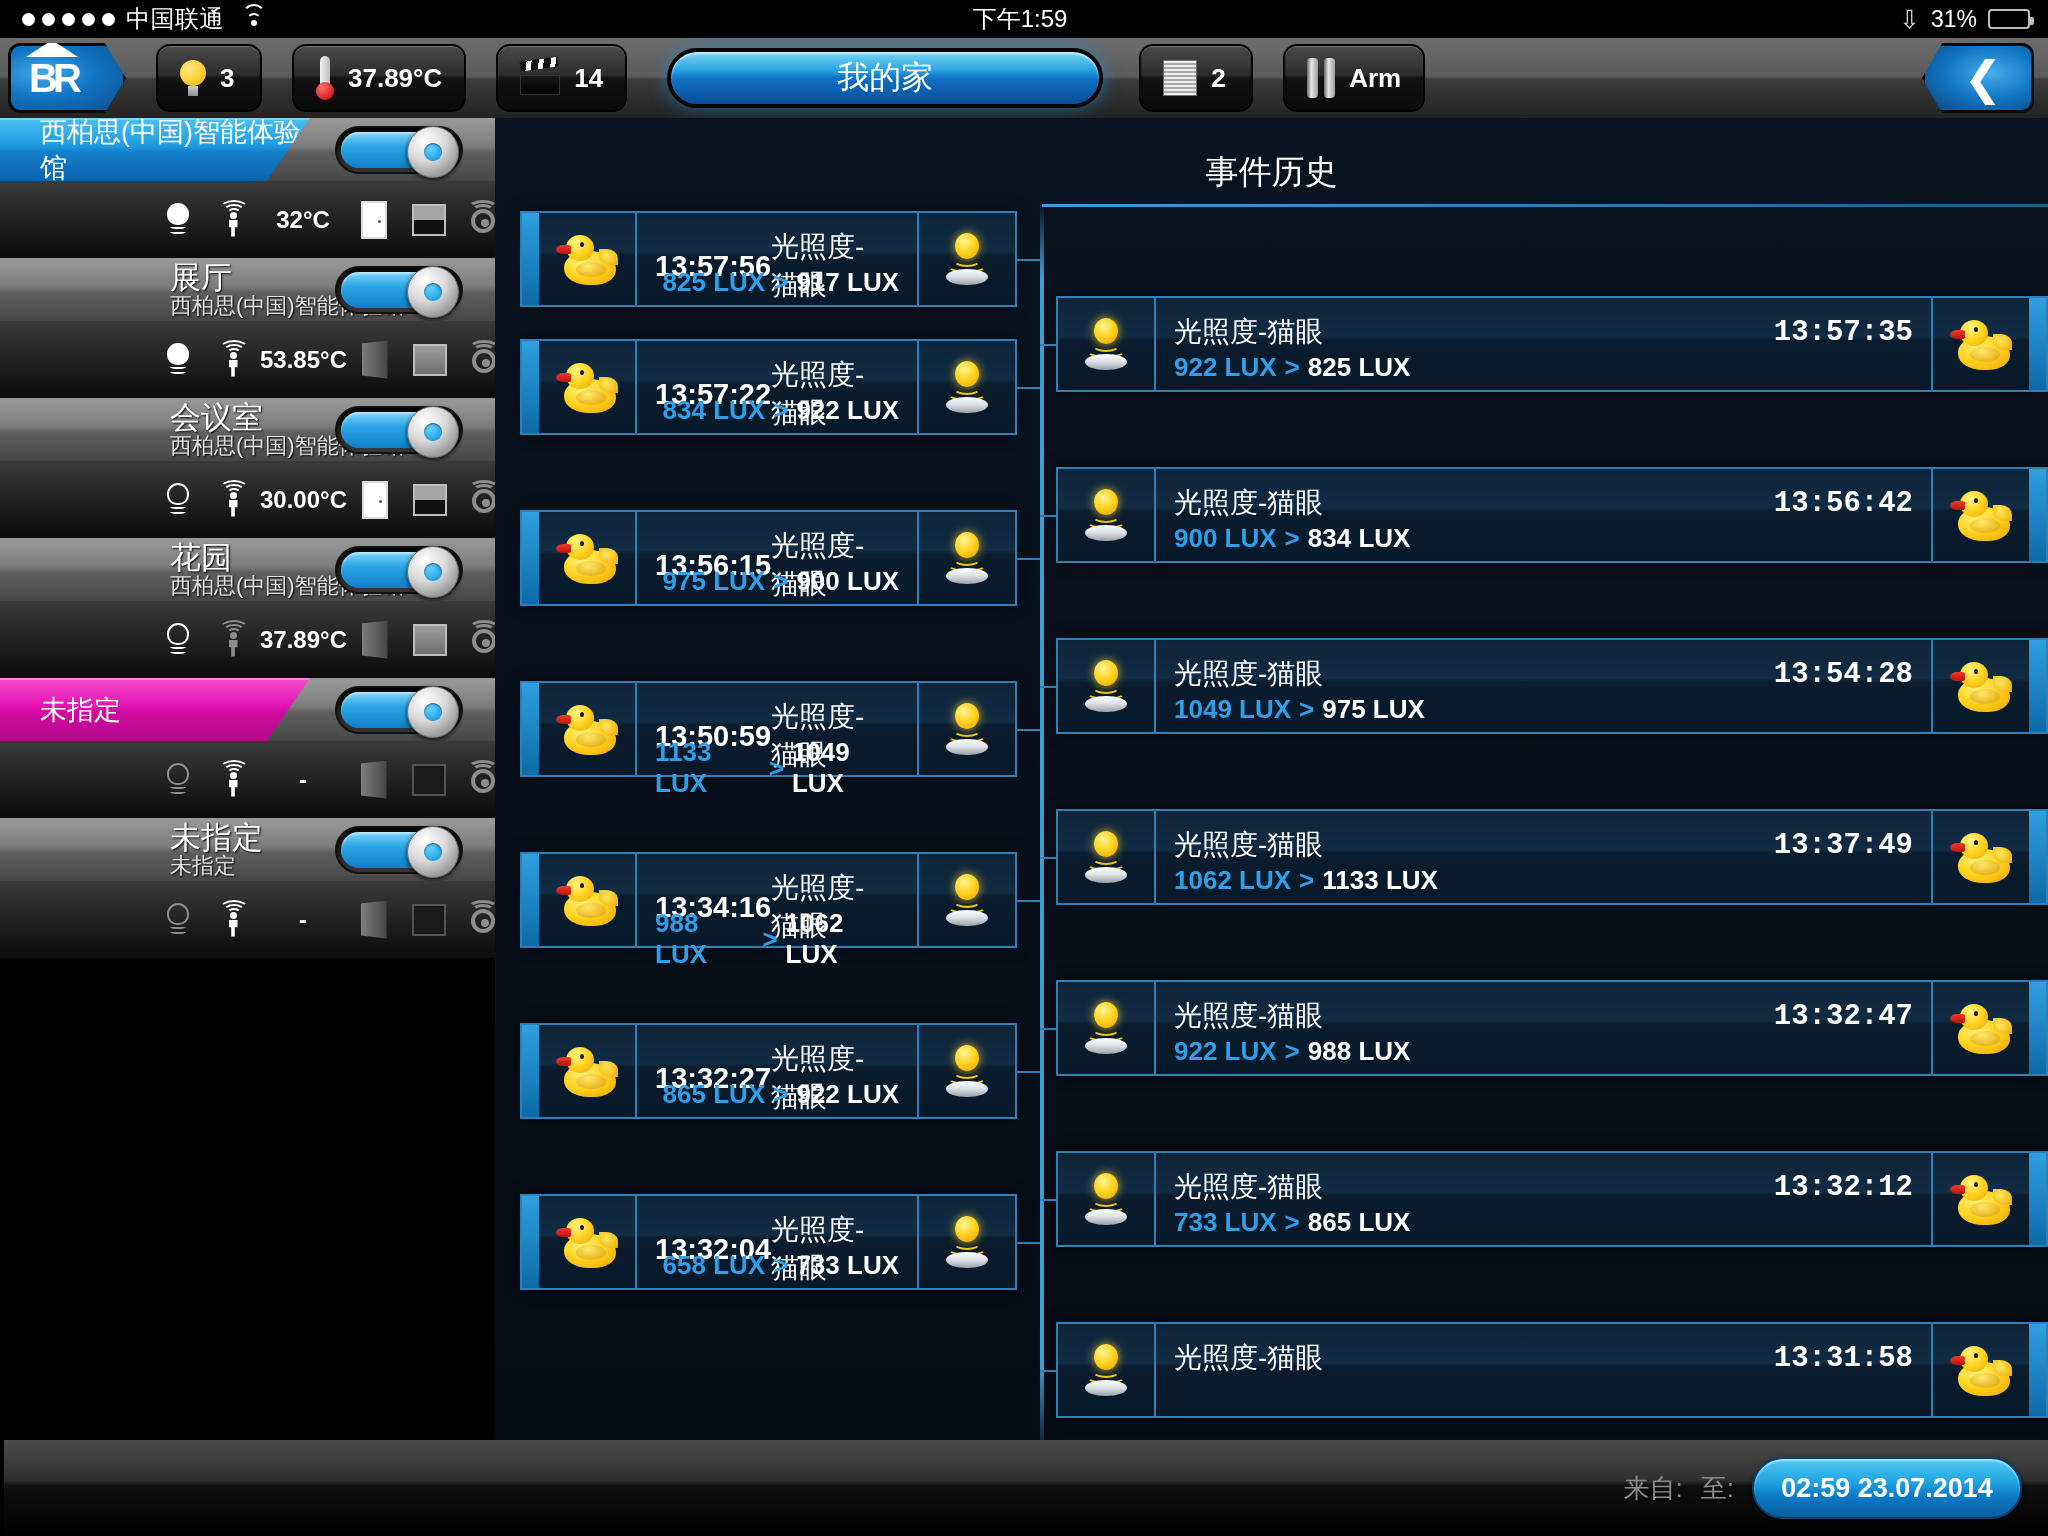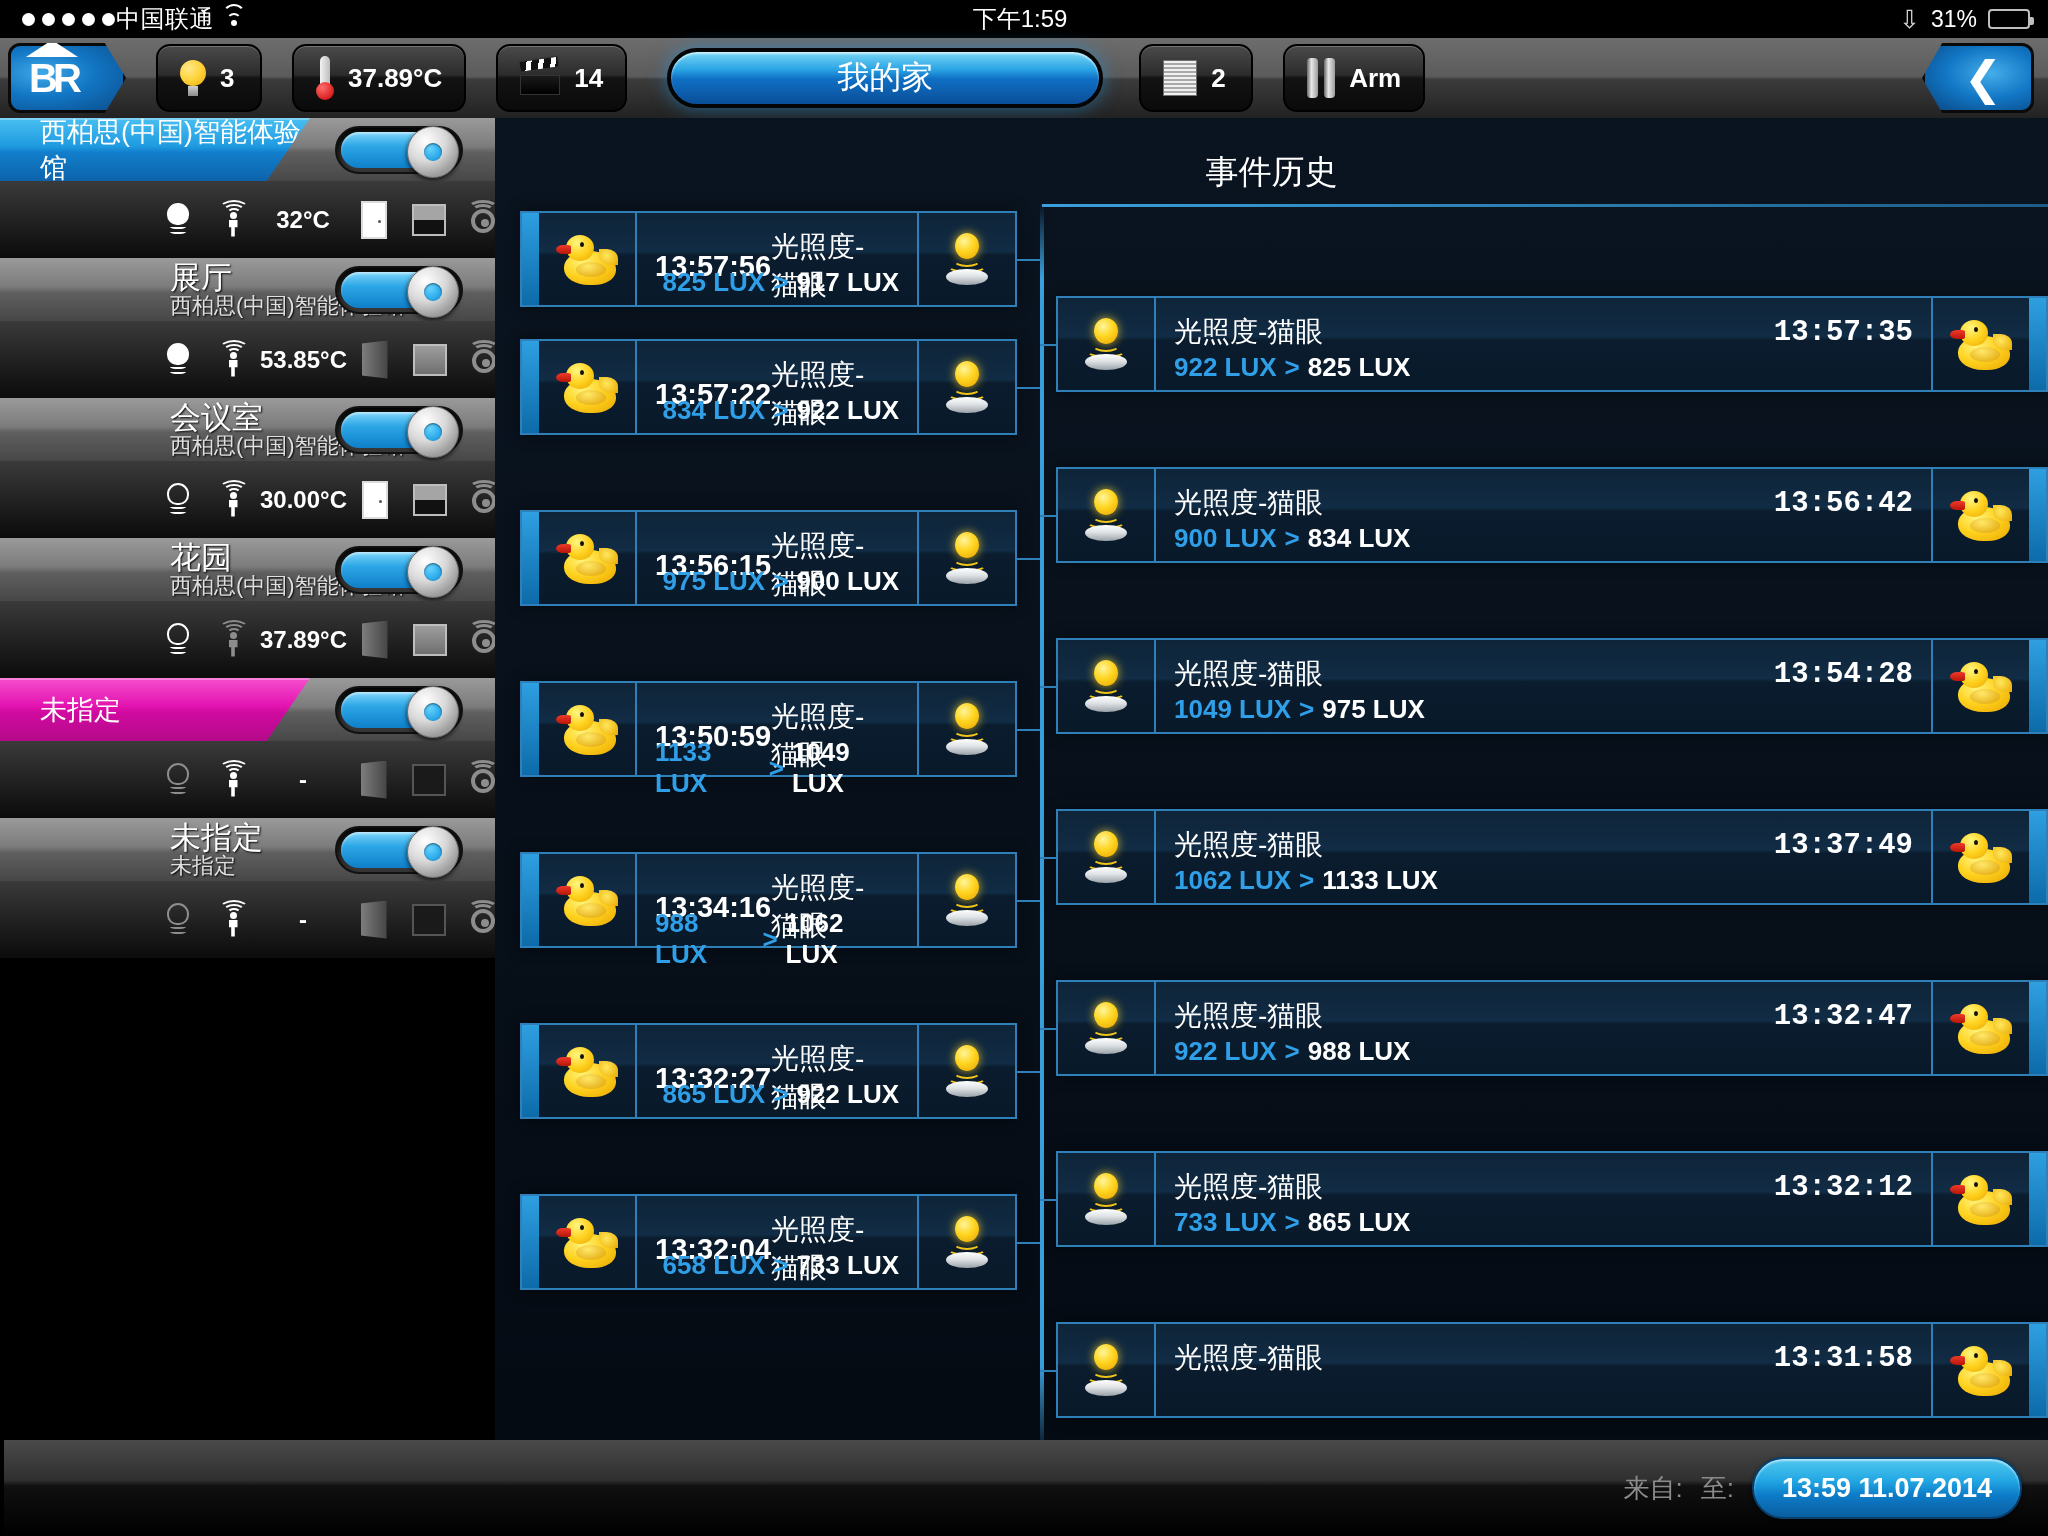--- a/index.html
+++ b/index.html
@@ -9,21 +9,21 @@
     font-family: "Liberation Sans", "DejaVu Sans", sans-serif;
     overflow: hidden;
   }
 
   
   .statusbar {
     position: absolute; left: 0; top: 0; width: 2048px; height: 38px;
     background: #000; color: #fff;
     display: flex; align-items: center;
   }
-  .sb-left { display: flex; align-items: center; gap: 1px; padding-left: 22px; text-align: center; }
+  .sb-left { display: flex; align-items: center; gap: 11px; padding-left: 22px; text-align: center; }
   .sb-dots { display: flex; gap: 7px; }
   .sb-dot { width: 13px; height: 13px; border-radius: 50%; background: #fff; }
   .sb-carrier { font-size: 24px; letter-spacing: .5px; }
   .sb-wifi { margin-left: 6px; position: relative; width: 26px; height: 20px; }
   .sb-wifi i {
     position:absolute; left:50%; bottom:2px; transform: translateX(-50%);
     border: 2.5px solid #fff; border-bottom-color: transparent;
     border-left-color: transparent; border-right-color: transparent;
     border-radius: 50%;
   }
@@ -1265,15 +1265,15 @@
     </div>
     <div class="ev-accent"></div>
   </div>
 
 </div>
 
 <div class="bottombar">
   <span class="bb-label">来自:</span>
   <span class="bb-label">至:</span>
   <div class="date-btn">
-    <span>13:59 11.07.2014</span>
+    <span>02:59 23.07.2014</span>
   </div>
 </div>
 
 </body></html>

